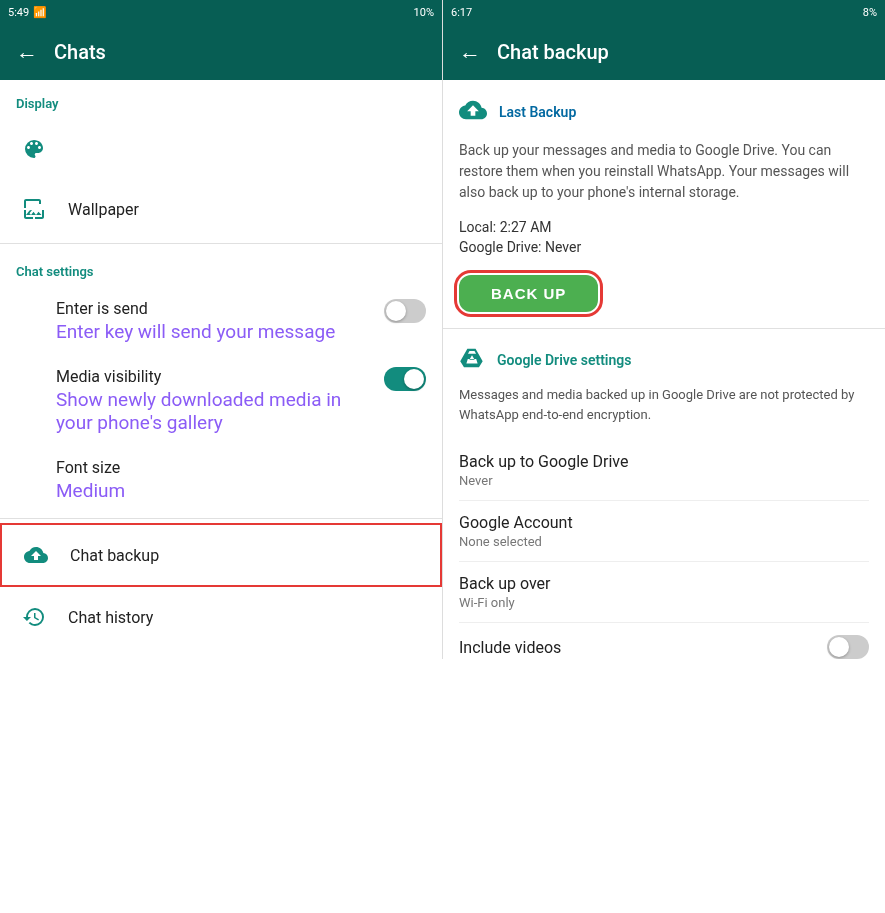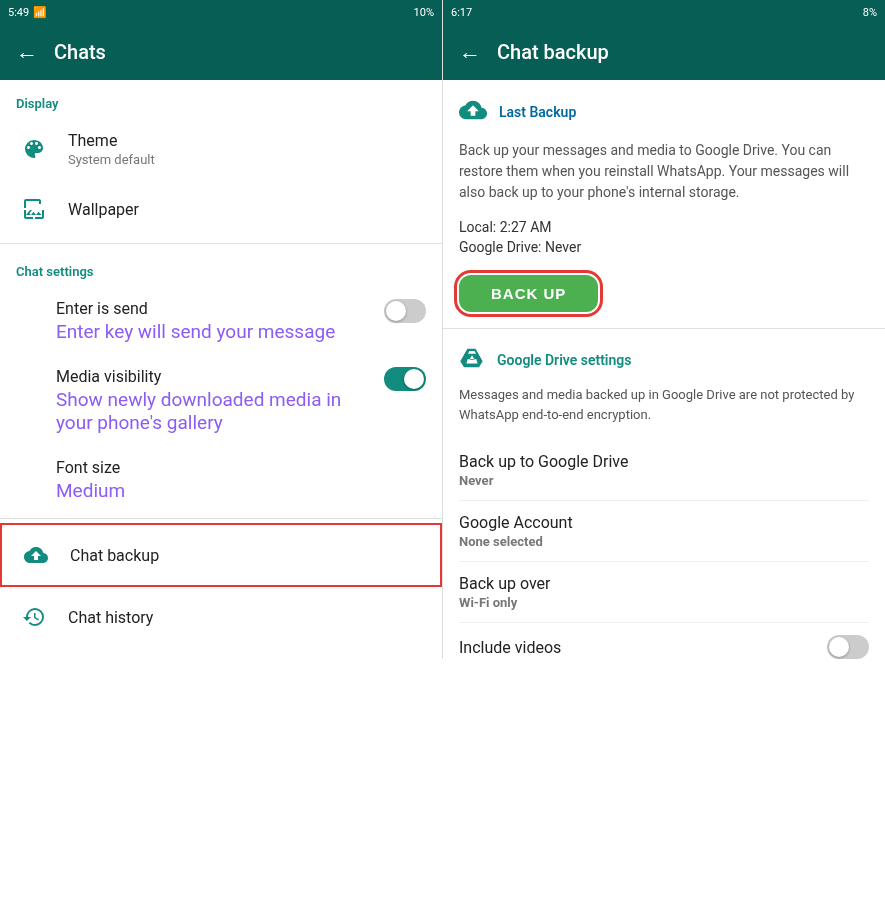--- a/index.html
+++ b/index.html
@@ -226,21 +226,21 @@
       margin-bottom: 16px;
     }
 
     .gdrive-item {
       padding: 12px 0;
       border-bottom: 1px solid #eee;
     }
     .gdrive-item:last-child { border-bottom: none; }
 
     .gdrive-item-title { font-size: 16px; color: #222; }
-    .gdrive-item-subtitle { font-size: 13px; color: #777; margin-top: 2px; font-weight: bold; }
+    .gdrive-item-subtitle { font-size: 13px; color: #777; margin-top: 2px; }
 
     .gdrive-toggle-row {
       display: flex;
       align-items: center;
       justify-content: space-between;
       padding: 12px 0;
     }
   </style>
 </head>
 <body>
@@ -264,24 +264,20 @@
 
   <div class="content">
 
     <div class="section-header">Display</div>
 
     <div class="list-item">
       <div class="list-item-icon">
         <svg width="24" height="24" viewBox="0 0 24 24" fill="#128C7E">
           <path d="M12 3a9 9 0 000 18c.83 0 1.5-.67 1.5-1.5 0-.39-.15-.74-.39-1.01-.23-.26-.38-.61-.38-.99 0-.83.67-1.5 1.5-1.5H16c2.76 0 5-2.24 5-5 0-4.42-4.03-8-9-8zm-5.5 9c-.83 0-1.5-.67-1.5-1.5S5.67 9 6.5 9 8 9.67 8 10.5 7.33 12 6.5 12zm3-4C8.67 8 8 7.33 8 6.5S8.67 5 9.5 5s1.5.67 1.5 1.5S10.33 8 9.5 8zm5 0c-.83 0-1.5-.67-1.5-1.5S13.67 5 14.5 5s1.5.67 1.5 1.5S15.33 8 14.5 8zm3 4c-.83 0-1.5-.67-1.5-1.5S16.67 9 17.5 9s1.5.67 1.5 1.5-.67 1.5-1.5 1.5z"></path>
         </svg>
-      </div>
-      <div class="list-item-text">
-        <div class="list-item-title">Theme</div>
-        <div class="list-item-subtitle">System default</div>
       </div>
     </div>
 
     <div class="list-item">
       <div class="list-item-icon">
         <svg width="24" height="24" viewBox="0 0 24 24" fill="#128C7E">
           <path d="M4 4h7V2H4c-1.1 0-2 .9-2 2v7h2V4zm6 9l-2.5 3.21L9 18l2.5-3.21L14 18l2.5-3.21 3 3.21H4l3.5-4.5L9 13l1 0zm7-9v3h2V4c0-1.1-.9-2-2-2h-7v2h7zM4 13H2v7c0 1.1.9 2 2 2h7v-2H4v-7zm16 0v7h-7v2h7c1.1 0 2-.9 2-2v-7h-2z"></path>
         </svg>
       </div>
       <div class="list-item-text">

